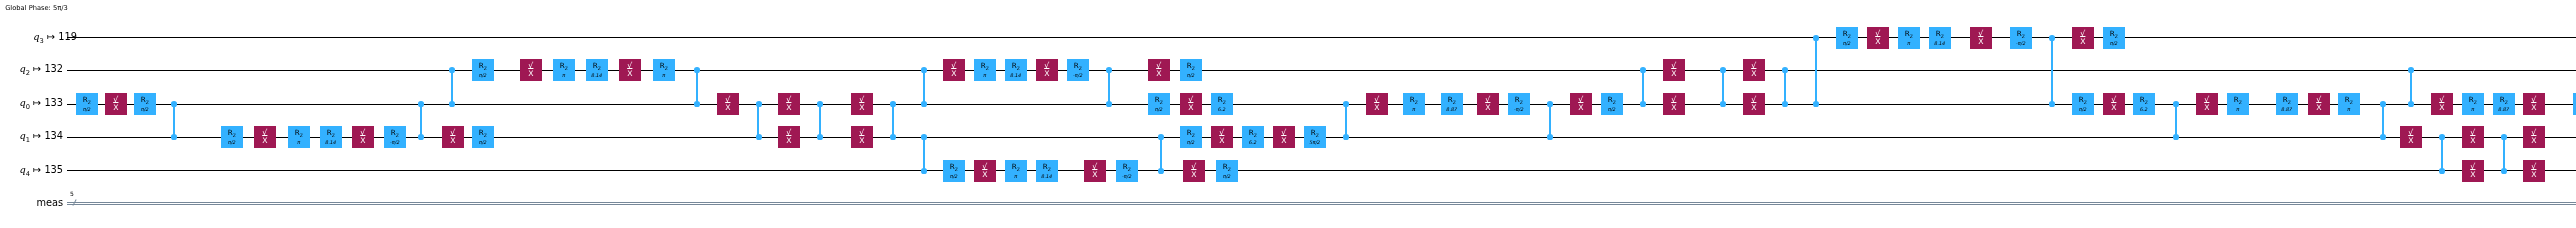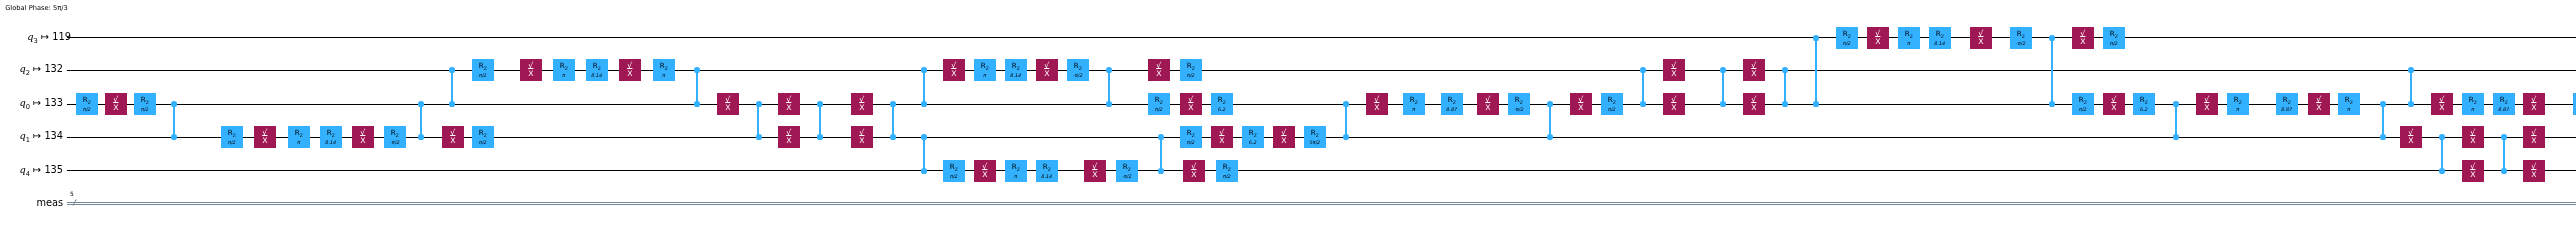--- a/index.html
+++ b/index.html
@@ -23,21 +23,21 @@
   .czdot{position:absolute;width:5.7px;height:5.7px;border-radius:50%;}
   .creg5{position:absolute;font-size:6px;color:#000;}
   .cslash{position:absolute;width:0.9px;height:7.2px;background:#778899;transform:rotate(28deg);}
 </style>
 </head>
 <body>
 
 <div id="canvas">
   <div class="gphase">Global Phase: 5π/3</div>
 <div class="wire" style="left: 67px; top: 37px; width: 3999px; background: rgb(0, 0, 0);"></div>
-    <div class="wlabel" style="left: 10px; top: 31px;"><i>q</i><sub>3</sub> ↦ 119</div>
+    <div class="wlabel" style="left: 16px; top: 31px;"><i>q</i><sub>3</sub> ↦ 119</div>
     <div class="wire" style="left: 67px; top: 70px; width: 3999px; background: rgb(0, 0, 0);"></div>
     <div class="wlabel" style="left: 2.1px; top: 63px;"><i>q</i><sub>2</sub> ↦ 132</div>
     <div class="wire" style="left: 67px; top: 104px; width: 3999px; background: rgb(0, 0, 0);"></div>
     <div class="wlabel" style="left: 2.1px; top: 97px;"><i>q</i><sub>0</sub> ↦ 133</div>
     <div class="wire" style="left: 67px; top: 137px; width: 3999px; background: rgb(0, 0, 0);"></div>
     <div class="wlabel" style="left: 2.1px; top: 130px;"><i>q</i><sub>1</sub> ↦ 134</div>
     <div class="wire" style="left: 67px; top: 170px; width: 3999px; background: rgb(0, 0, 0);"></div>
     <div class="wlabel" style="left: 2.1px; top: 164px;"><i>q</i><sub>4</sub> ↦ 135</div>
     <div class="cwire" style="left: 67px; top: 202px; width: 3999px; background: rgb(119, 136, 153);"></div>
     <div class="cwire" style="left: 67px; top: 204px; width: 3999px; background: rgb(119, 136, 153);"></div>

